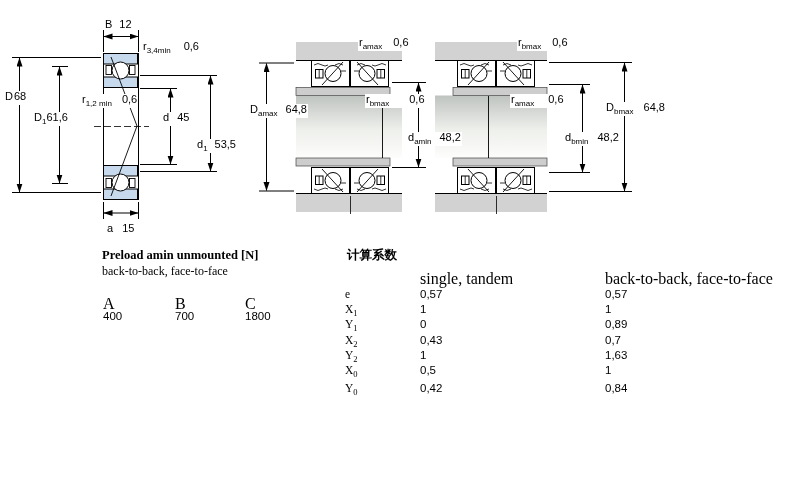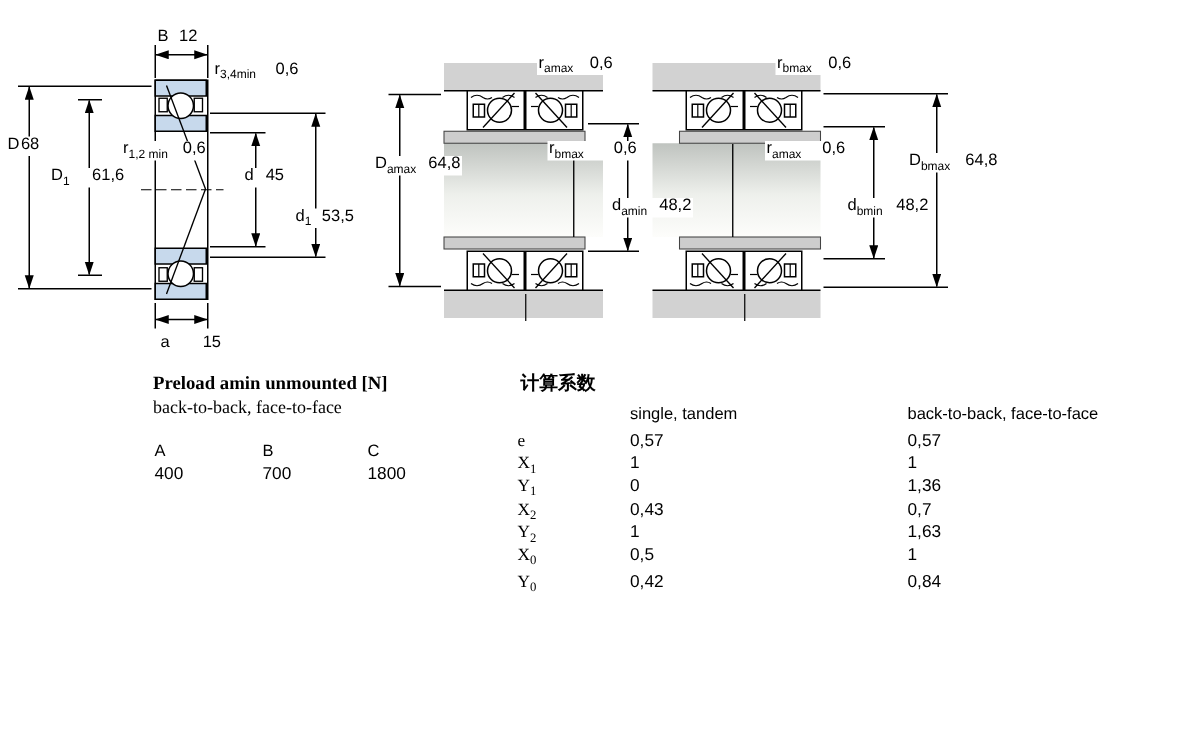--- a/index.html
+++ b/index.html
@@ -10,21 +10,21 @@
        font-size:11px;padding:0 1px;}
   .dim sub{font-size:8px;line-height:1;}
   .dim .v{display:inline-block;}
   .ser{font-family:"Liberation Serif",serif;}
   .t-title{position:absolute;font-family:"Liberation Serif",serif;font-weight:bold;
            font-size:12.5px;white-space:nowrap;line-height:1;}
   .t-sub{position:absolute;font-family:"Liberation Serif",serif;font-size:12px;
          white-space:nowrap;line-height:1;}
   .t-cell{position:absolute;font-size:11.5px;white-space:nowrap;line-height:1;}
   .t-cell sub{font-size:8.5px;}
-  .t-head{position:absolute;font-family:Liberation Sans, sans-serif;font-size:11px;
+  .t-head{position:absolute;font-family:Liberation Serif, serif;font-size:16px;
           white-space:nowrap;line-height:1;}
 </style>
 </head>
 <body>
 
 <div id="canvas">
 
 <svg width="800" height="500" viewBox="0 0 800 500">
   <defs>
     <marker id="ar" markerWidth="9" markerHeight="7" refX="8.5" refY="3" orient="auto-start-reverse">
@@ -146,33 +146,33 @@
 <div class="dim" style="left:104px;top:19px">
   <span>B</span><sub></sub><span class="v" style="margin-left:7px">12</span>
 </div>
 <div class="dim" style="left:142px;top:41px">
   <span>r</span><sub>3,4min</sub><span class="v" style="margin-left:13px">0,6</span>
 </div>
 <div class="dim" style="left:4px;top:91px">
   <span>D</span><sub></sub><span class="v" style="margin-left:1px">68</span>
 </div>
 <div class="dim" style="left:33px;top:112px">
-  <span>D</span><sub>1</sub><span class="v" style="margin-left:15px">61,6</span>
+  <span>D</span><sub>1</sub><span class="v" style="margin-left:0">61,6</span>
 </div>
 <div class="dim" style="left:81px;top:94px">
   <span>r</span><sub>1,2 min</sub><span class="v" style="margin-left:10px">0,6</span>
 </div>
 <div class="dim" style="left:162px;top:112px">
   <span>d</span><sub></sub><span class="v" style="margin-left:8px">45</span>
 </div>
 <div class="dim" style="left:196px;top:139px">
   <span>d</span><sub>1</sub><span class="v" style="margin-left:7px">53,5</span>
 </div>
 <div class="dim" style="left:106px;top:223px">
-  <span>a</span><sub></sub><span class="v" style="margin-left:22px">15</span>
+  <span>a</span><sub></sub><span class="v" style="margin-left:9px">15</span>
 </div>
 
 <div class="dim" style="left:358px;top:37px">
   <span>r</span><sub>amax</sub><span class="v" style="margin-left:11px">0,6</span>
 </div>
 <div class="dim" style="left:365px;top:94px">
   <span>r</span><sub>bmax</sub><span class="v" style="margin-left:20px">0,6</span>
 </div>
 <div class="dim" style="left:249px;top:104px">
   <span>D</span><sub>amax</sub><span class="v" style="margin-left:8px">64,8</span>
@@ -213,21 +213,21 @@
   <div class="t-cell ser" style="left:345px;top:289px"><span>e</span><sub></sub></div>
   <div class="t-cell" style="left:420px;top:289px">0,57</div>
   <div class="t-cell" style="left:605px;top:289px">0,57</div>
 
   <div class="t-cell ser" style="left:345px;top:304px"><span>X</span><sub>1</sub></div>
   <div class="t-cell" style="left:420px;top:304px">1</div>
   <div class="t-cell" style="left:605px;top:304px">1</div>
 
   <div class="t-cell ser" style="left:345px;top:319px"><span>Y</span><sub>1</sub></div>
   <div class="t-cell" style="left:420px;top:319px">0</div>
-  <div class="t-cell" style="left:605px;top:319px">1,36</div>
+  <div class="t-cell" style="left:605px;top:319px">0,89</div>
 
   <div class="t-cell ser" style="left:345px;top:335px"><span>X</span><sub>2</sub></div>
   <div class="t-cell" style="left:420px;top:335px">0,43</div>
   <div class="t-cell" style="left:605px;top:335px">0,7</div>
 
   <div class="t-cell ser" style="left:345px;top:350px"><span>Y</span><sub>2</sub></div>
   <div class="t-cell" style="left:420px;top:350px">1</div>
   <div class="t-cell" style="left:605px;top:350px">1,63</div>
 
   <div class="t-cell ser" style="left:345px;top:365px"><span>X</span><sub>0</sub></div>

